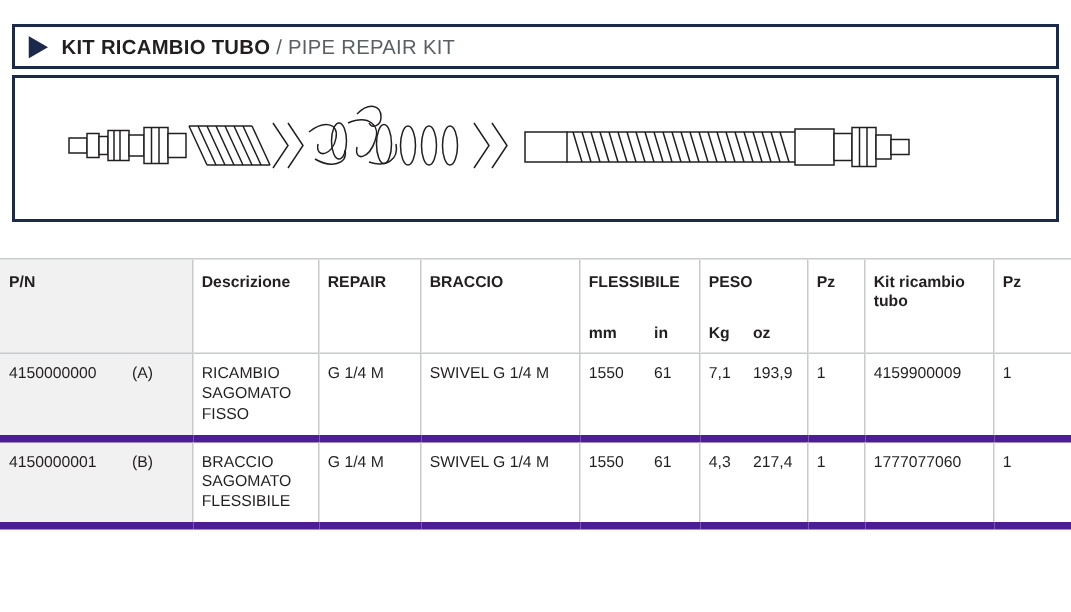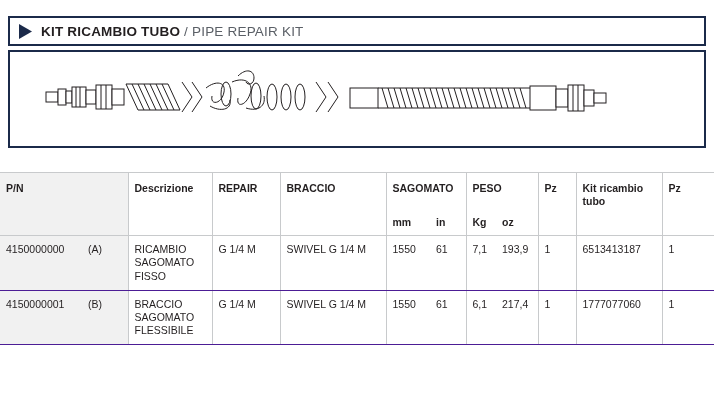--- a/index.html
+++ b/index.html
@@ -89,21 +89,21 @@
   table.spec col.c-mm      { width: 44px; }
   table.spec col.c-in      { width: 36px; }
   table.spec col.c-kg      { width: 30px; }
   table.spec col.c-oz      { width: 42px; }
   table.spec col.c-pz1     { width: 38px; }
   table.spec col.c-kitric  { width: 86px; }
   table.spec col.c-pz2     { width: 52px; }
 
   table.spec th, table.spec td {
     border-top: 1px solid #c8cacc;
-    border-bottom: 1px solid #4c1d95;
+    border-bottom: 5px solid #4c1d95;
     vertical-align: top;
     padding: 7px 6px 7px 6px;
     text-align: left;
     font-weight: normal;
   }
   table.spec thead th {
     border-top: 1px solid #c8cacc;
     border-bottom: none;
     font-weight: bold;
     font-size: 10.5px;
@@ -229,21 +229,21 @@
       <col class="c-pz1">
       <col class="c-kitric">
       <col class="c-pz2">
     </colgroup>
     <thead>
       <tr>
         <th class="pn-head" rowspan="2">P/N</th>
         <th class="grp-left" rowspan="2">Descrizione</th>
         <th class="grp-left" rowspan="2">REPAIR</th>
         <th class="grp-left" rowspan="2">BRACCIO</th>
-        <th class="grp-left" colspan="2">SAGOMATO</th>
+        <th class="grp-left" colspan="2">FLESSIBILE</th>
         <th class="grp-left" colspan="2">PESO</th>
         <th class="grp-left" rowspan="2">Pz</th>
         <th class="grp-left cell-multiline" rowspan="2">Kit ricambio tubo</th>
         <th class="grp-left" rowspan="2">Pz</th>
       </tr>
       <tr class="units">
         <th class="grp-left">mm</th>
         <th>in</th>
         <th class="grp-left">Kg</th>
         <th>oz</th>
@@ -258,36 +258,36 @@
           </span>
         </td>
         <td class="grp-left cell-multiline">RICAMBIO SAGOMATO FISSO</td>
         <td class="grp-left">G 1/4 M</td>
         <td class="grp-left">SWIVEL G 1/4 M</td>
         <td class="grp-left">1550</td>
         <td>61</td>
         <td class="grp-left">7,1</td>
         <td>193,9</td>
         <td class="grp-left">1</td>
-        <td class="grp-left">6513413187</td>
+        <td class="grp-left">4159900009</td>
         <td class="grp-left">1</td>
       </tr>
       <tr>
         <td class="pn-cell">
           <span class="pn-inner">
             <span class="pn-code">4150000001</span>
             <span class="pn-ref">(B)</span>
           </span>
         </td>
         <td class="grp-left cell-multiline">BRACCIO SAGOMATO FLESSIBILE</td>
         <td class="grp-left">G 1/4 M</td>
         <td class="grp-left">SWIVEL G 1/4 M</td>
         <td class="grp-left">1550</td>
         <td>61</td>
-        <td class="grp-left">6,1</td>
+        <td class="grp-left">4,3</td>
         <td>217,4</td>
         <td class="grp-left">1</td>
         <td class="grp-left">1777077060</td>
         <td class="grp-left">1</td>
       </tr>
     </tbody>
   </table>
 </div>
 
 </body></html>

